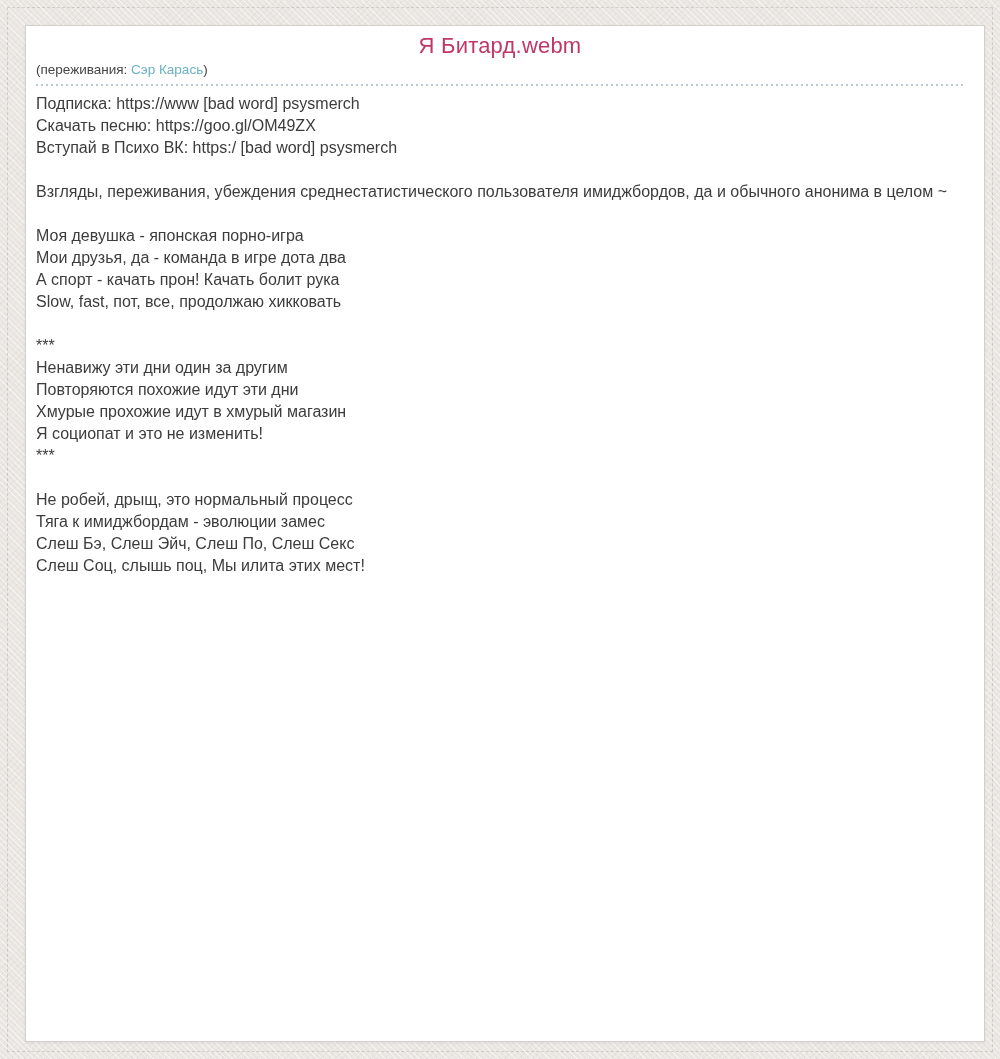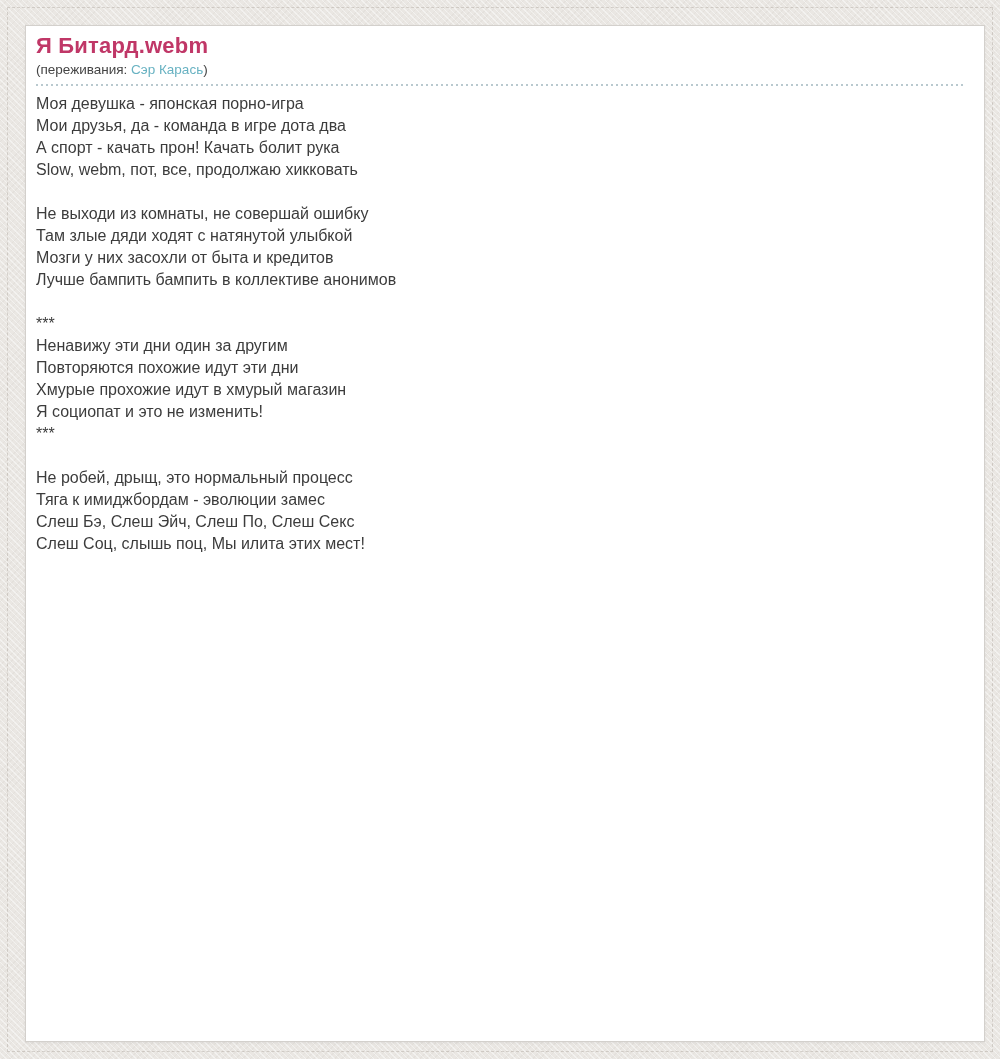--- a/index.html
+++ b/index.html
@@ -32,24 +32,25 @@
     box-sizing: border-box;
     background: var(--card-bg, #ffffff);
     border: 1px solid #d3d0cc;
     box-shadow: 0 1px 3px rgba(0,0,0,0.06);
     padding: 6px 20px 16px 10px;
     overflow: hidden;
   }
   .page-title {
     margin: 0;
     font-size: 22px;
-    font-weight: bold;
+    font-weight: normal;
     line-height: 28px;
     color: var(--title-color, #c03767);
     letter-spacing: 0.2px;
+    text-align: center;
   }
   .artist-line {
     margin: 1px 0 0 0;
     font-size: 13.5px;
     line-height: 17px;
     color: #444444;
     padding-bottom: 6px;
   }
   .artist-link {
     color: var(--link-color, #68b2c2);
@@ -78,28 +79,28 @@
 </head>
 <body style="--title-color: #c03767; --link-color: #68b2c2; --text-color: #3c3c3c; --sep-color: #b9c9cf; --card-bg: #ffffff;">
 
 <div class="bg-frame"></div>
 
 <div class="card">
   <h1 class="page-title">Я Битард.webm</h1>
   <div class="artist-line"><span>(переживания: </span><a class="artist-link">Сэр Карась</a><span>)</span></div>
   <div class="separator"></div>
   <div class="lyrics" id="lyrics">
+      <p>Подписка: https://www [bad word] psysmerch
+Скачать песню: https://goo.gl/OM49ZX
+Вступай в Психо ВК: https:/ [bad word] psysmerch</p>
+      <p>Взгляды, переживания, убеждения среднестатистического пользователя имиджбордов, да и обычного анонима в целом ~</p>
       <p>Моя девушка - японская порно-игра
 Мои друзья, да - команда в игре дота два
 А спорт - качать прон! Качать болит рука
-Slow, webm, пот, все, продолжаю хикковать</p>
-      <p>Не выходи из комнаты, не совершай ошибку
-Там злые дяди ходят с натянутой улыбкой
-Мозги у них засохли от быта и кредитов
-Лучше бампить бампить в коллективе анонимов</p>
+Slow, fast, пот, все, продолжаю хикковать</p>
       <p>***
 Ненавижу эти дни один за другим
 Повторяются похожие идут эти дни
 Хмурые прохожие идут в хмурый магазин
 Я социопат и это не изменить!
 ***</p>
       <p>Не робей, дрыщ, это нормальный процесс
 Тяга к имиджбордам - эволюции замес
 Слеш Бэ, Слеш Эйч, Слеш По, Слеш Секс
 Слеш Соц, слышь поц, Мы илита этих мест!</p>

